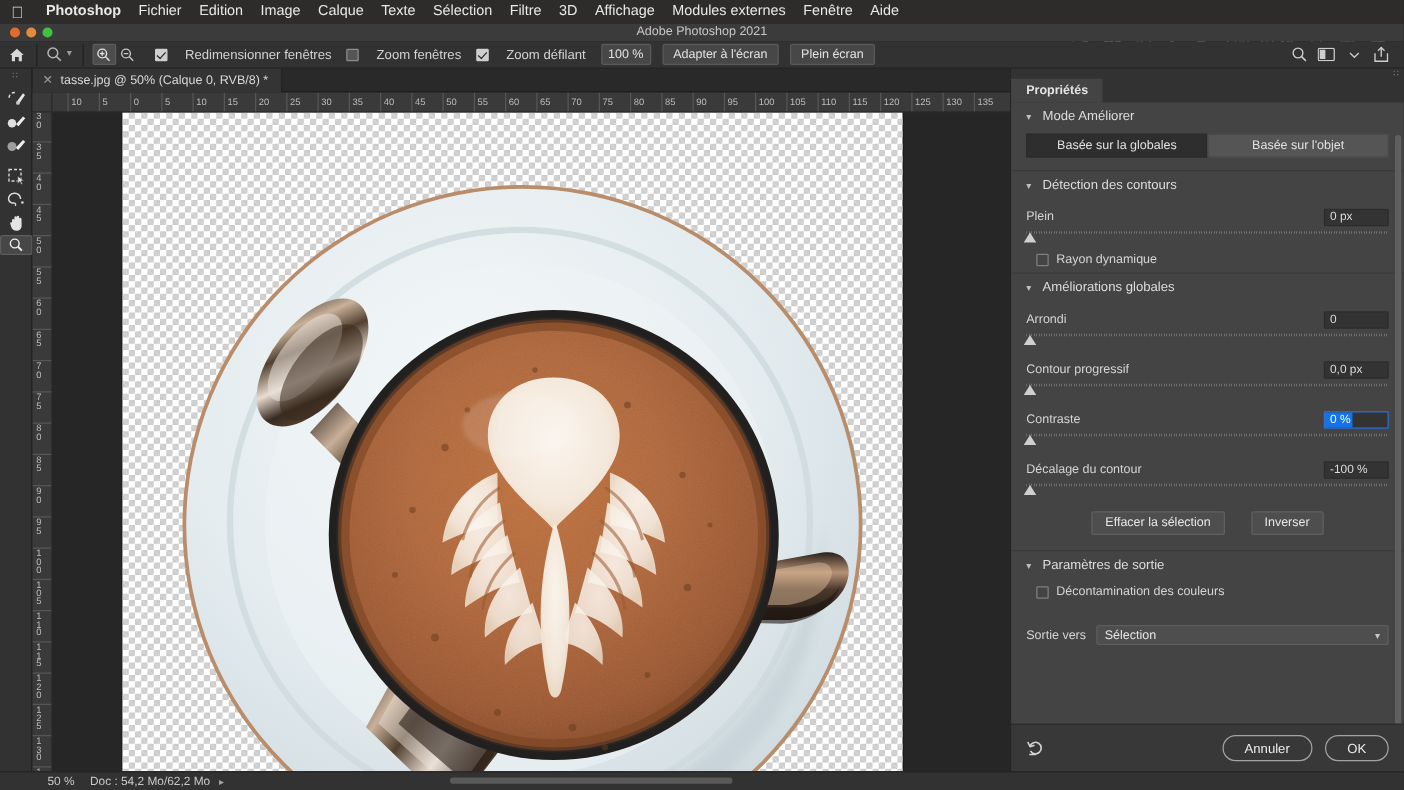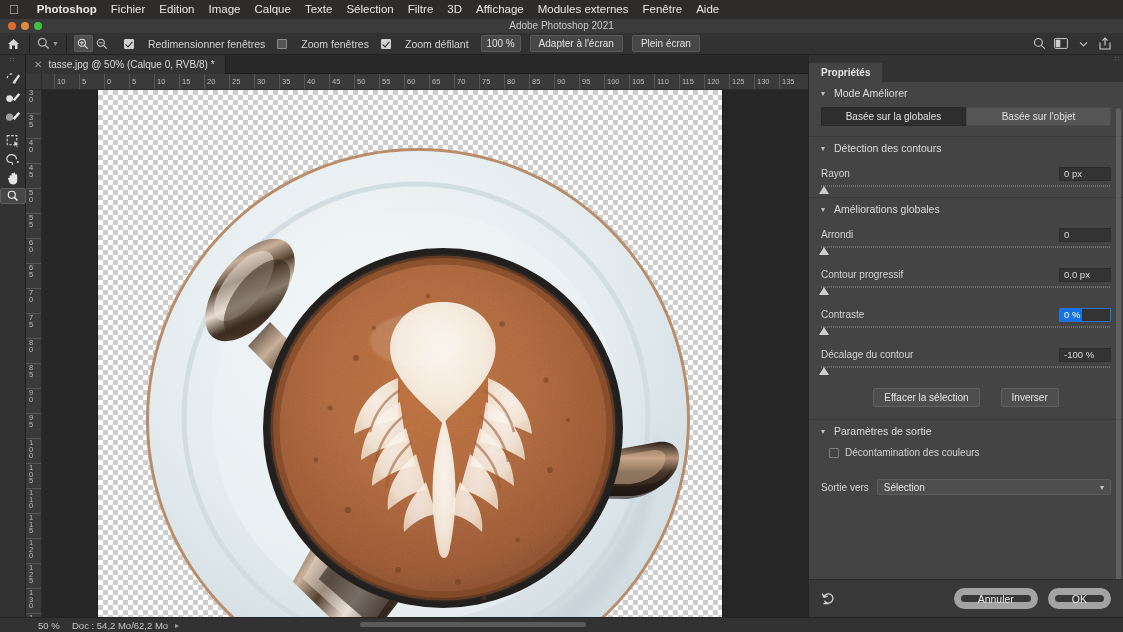--- a/index.html
+++ b/index.html
@@ -220,21 +220,21 @@
   }
   .sel .cv { font-size: 8px; color: #c9c9c9; }
 
   .rp-footer {
     height: 38px; background: #383838; border-top: 1px solid #2d2d2d;
     display: flex; align-items: center; padding: 0 12px; position: relative;
   }
   .rp-footer .reset { color: #d4d4d4; display: flex; align-items: center; }
   .rp-footer .fbtns { margin-left: auto; display: flex; gap: 10px; }
   .rbtn {
-    height: 21px; padding: 0 17px; border-radius: 11px; border: 7px solid #a3a3a3;
+    height: 21px; padding: 0 17px; border-radius: 11px; border: 1px solid #a3a3a3;
     color: #ececec; font-size: 10.5px; display: flex; align-items: center; background: transparent;
   }
   .watermark {
     position: absolute; left: 60px; top: 1px; font-size: 23px; color: #8f8f8f;
     opacity: 0.62; white-space: nowrap; pointer-events: none;
     font-family: "Liberation Sans", sans-serif;
   }
 
   
   .statusbar {
@@ -782,26 +782,30 @@
       </div>
       <div style="height:10px"></div>
       <div class="divider"></div>
 
       <div class="sect-hdr">
         <span class="chev">▾</span>
         <span>Détection des contours</span>
       </div>
       <div style="height:6px"></div>
       <div class="row-label">
-        <span class="lab">Rayon</span>
+        <span class="lab">Plein</span>
         <span class="numfield">0 px</span>
       </div>
       <div class="slider">
         <div class="track"></div>
         <div class="knob" style="left:-2px"></div>
+      </div>
+      <div class="chkrow">
+        <span class="cbox2"></span>
+        <span>Rayon dynamique</span>
       </div>
       <div class="divider"></div>
 
       <div class="sect-hdr">
         <span class="chev">▾</span>
         <span>Améliorations globales</span>
       </div>
       <div style="height:6px"></div>
 
       <div class="row-label">

